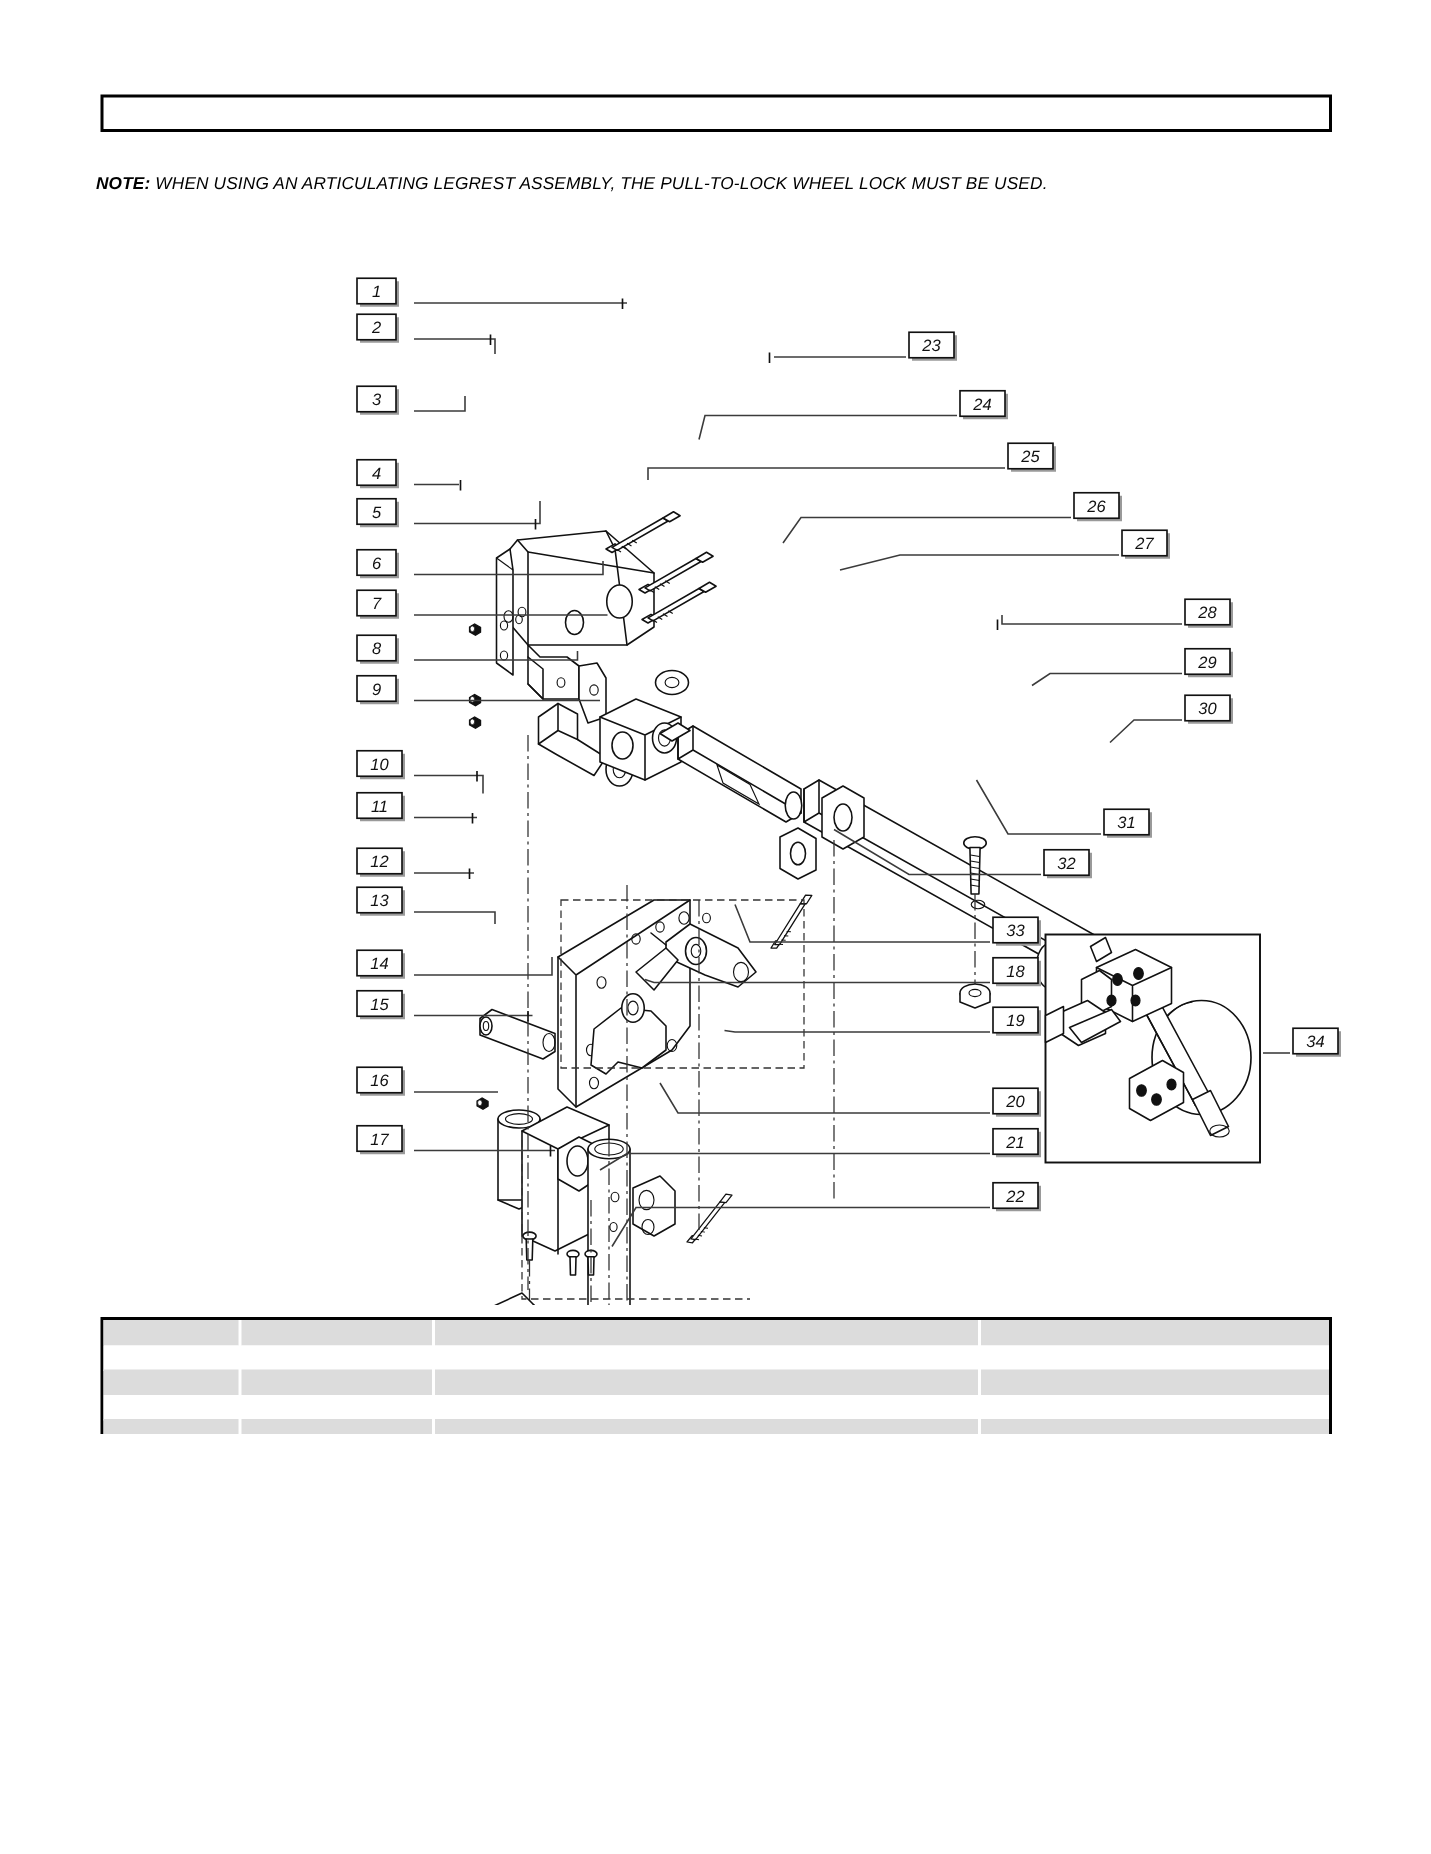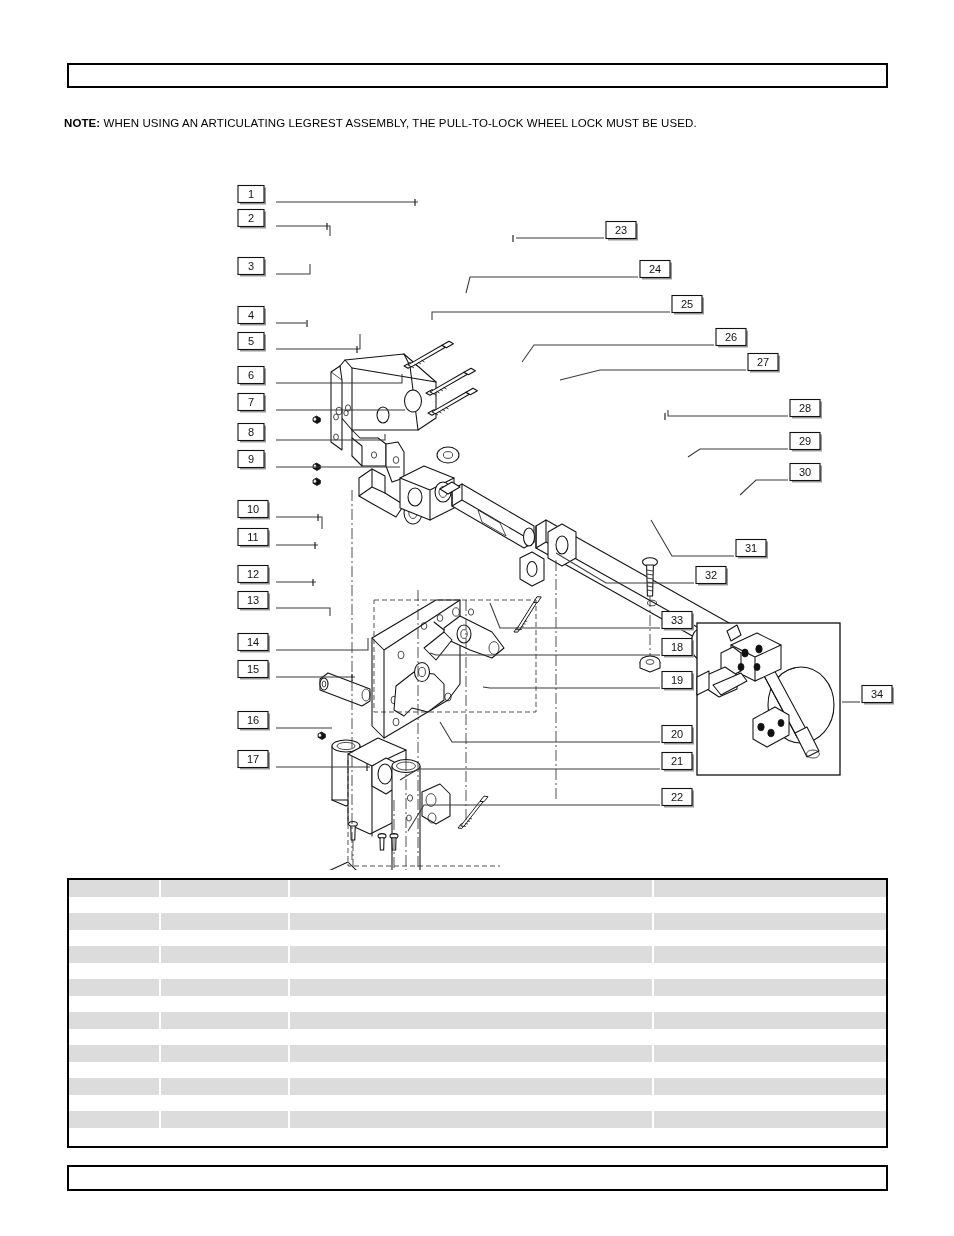--- a/index.html
+++ b/index.html
@@ -1,18 +1,18 @@
 <!DOCTYPE html>
 <html><head>
 <meta charset="utf-8">
 <style>
   html,body{margin:0;padding:0;background:#ffffff;}
   body{width:954px;height:1236px;position:relative;
        font-family:"Liberation Sans",sans-serif;color:#000;}
-  .page{position:absolute;left:0;top:0;width:954px;height:1236px;overflow:hidden;}
+  .page{position:absolute;left:0;top:0;width:954px;height:956px;overflow:hidden;font-style:italic;}
 
   
   .bar{position:absolute;border:2px solid #000;background:#fff;box-sizing:border-box;}
   #header-bar{left:67px;top:63px;width:821px;height:25px;}
   #footer-bar{left:67px;top:1165px;width:821px;height:26px;}
 
   
   #note-line{position:absolute;left:64px;top:117px;width:840px;
              font-size:11.5px;letter-spacing:.1px;white-space:nowrap;}
   #note-line .lead{font-weight:bold;}

